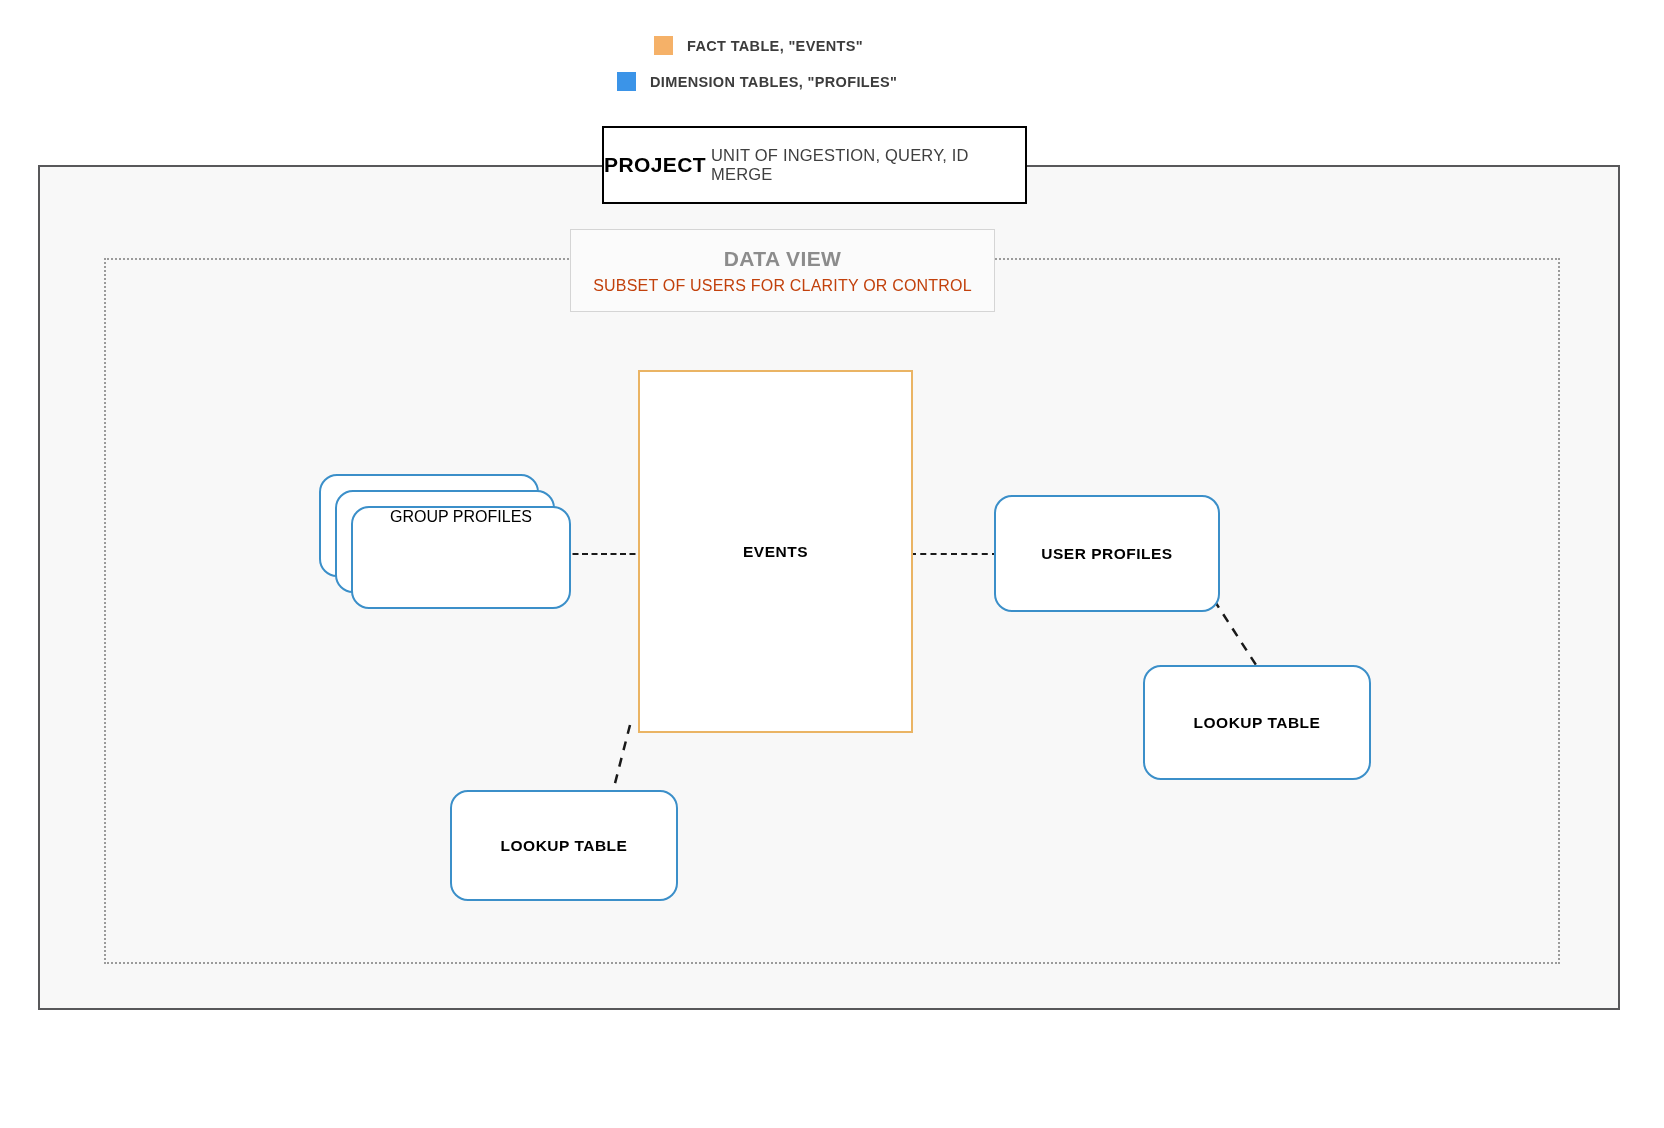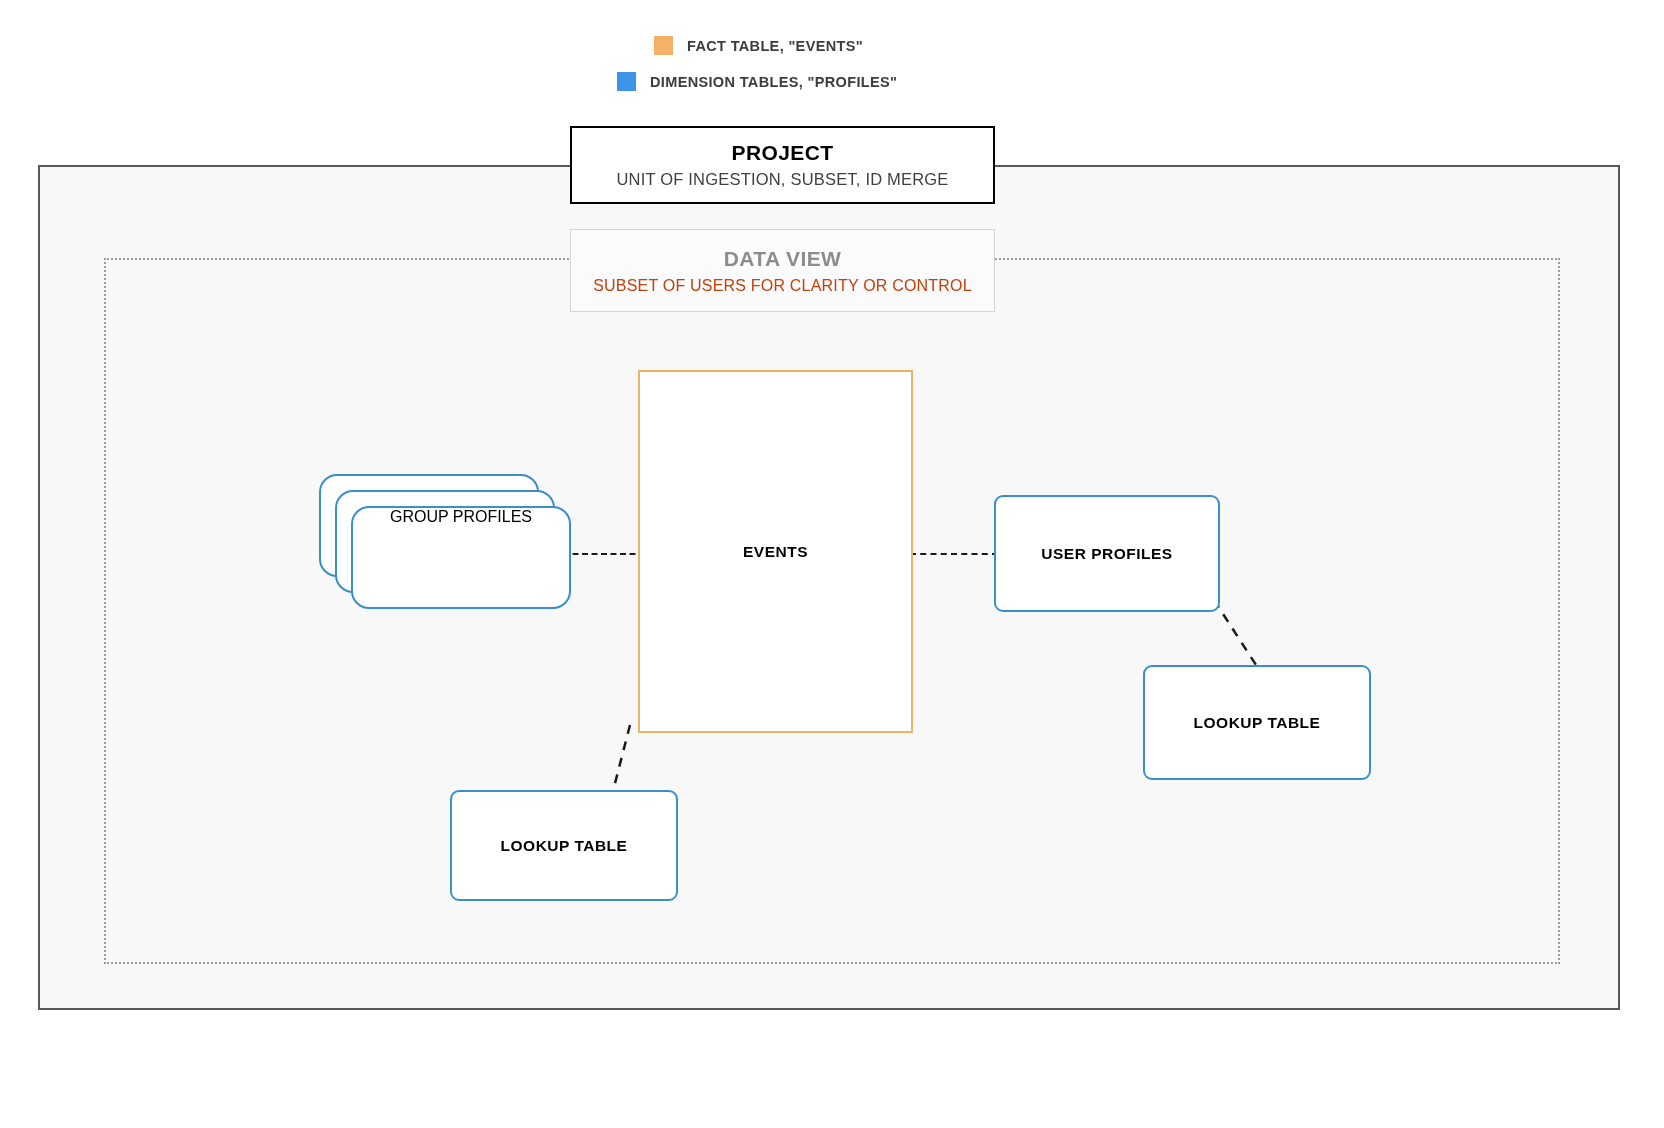--- a/index.html
+++ b/index.html
@@ -63,29 +63,28 @@
     top: 258px;
     width: 1456px;
     height: 706px;
     border: 2px dotted #9b9b9b;
     box-sizing: border-box;
   }
 
   
   #project-card {
     position: absolute;
-    left: 570px;
+    left: 602px;
     top: 126px;
     width: 425px;
     height: 78px;
     background: #ffffff;
     border: 2px solid #000000;
     box-sizing: border-box;
     display: flex;
-    flex-direction: column;
     align-items: center;
     justify-content: center;
     gap: 5px;
   }
   #project-card .card-title {
     font-size: 21px;
     font-weight: bold;
     color: #000000;
     letter-spacing: 0.4px;
   }
@@ -142,21 +141,21 @@
     font-weight: bold;
     color: #000000;
     letter-spacing: 0.5px;
   }
 
   
   .dim-card {
     position: absolute;
     background: #ffffff;
     border: 2.5px solid #3b8fc9;
-    border-radius: 9px;
+    border-radius: 18px;
     box-sizing: border-box;
     display: flex;
     align-items: center;
     justify-content: center;
   }
   .dim-card .node-label {
     font-size: 15.5px;
     font-weight: bold;
     color: #000000;
     letter-spacing: 0.5px;
@@ -255,19 +254,19 @@
 <div class="dim-card" id="lookup-right-card">
   <span class="node-label">LOOKUP TABLE</span>
 </div>
 
 <div class="dim-card" id="lookup-left-card">
   <span class="node-label">LOOKUP TABLE</span>
 </div>
 
 <div id="project-card">
   <span class="card-title">PROJECT</span>
-  <span class="card-sub">UNIT OF INGESTION, SUBSET, ID MERGE</span>
+  <span class="card-sub">UNIT OF INGESTION, QUERY, ID MERGE</span>
 </div>
 
 <div id="dataview-card">
   <span class="card-title">DATA VIEW</span>
   <span class="card-sub">SUBSET OF USERS FOR CLARITY OR CONTROL</span>
 </div>
 
 </body></html>

